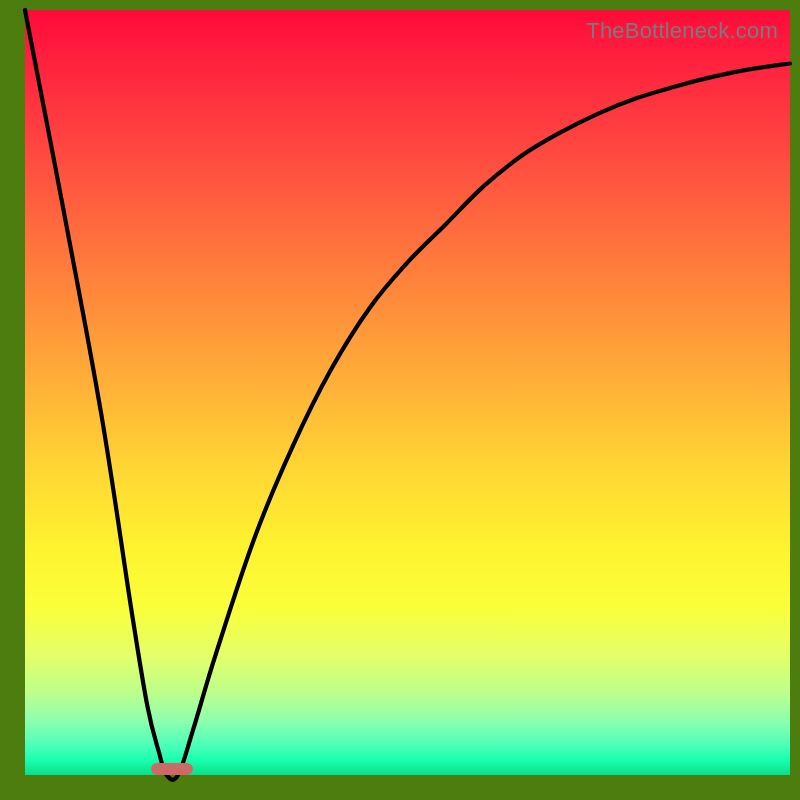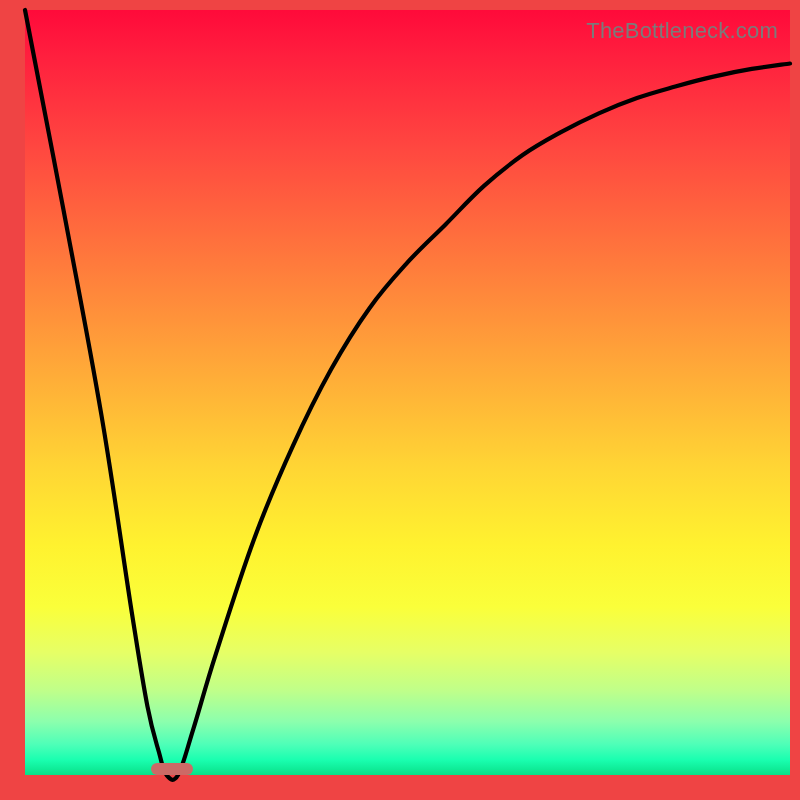--- a/index.html
+++ b/index.html
@@ -8,21 +8,21 @@
     width: 800px;
     height: 800px;
     overflow: hidden;
     background: #000;
     font-family: Arial, Helvetica, sans-serif;
   }
   .frame {
     position: relative;
     width: 800px;
     height: 800px;
-    background: #ef4444;
+    background: #4d7c0f;
   }
   .plot {
     position: absolute;
     left: 25px;
     top: 10px;
     width: 765px;
     height: 765px;
     
     background: linear-gradient(
       to bottom,

